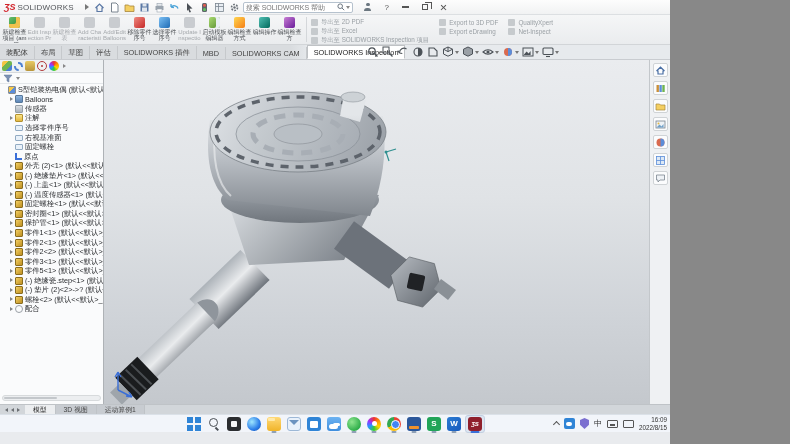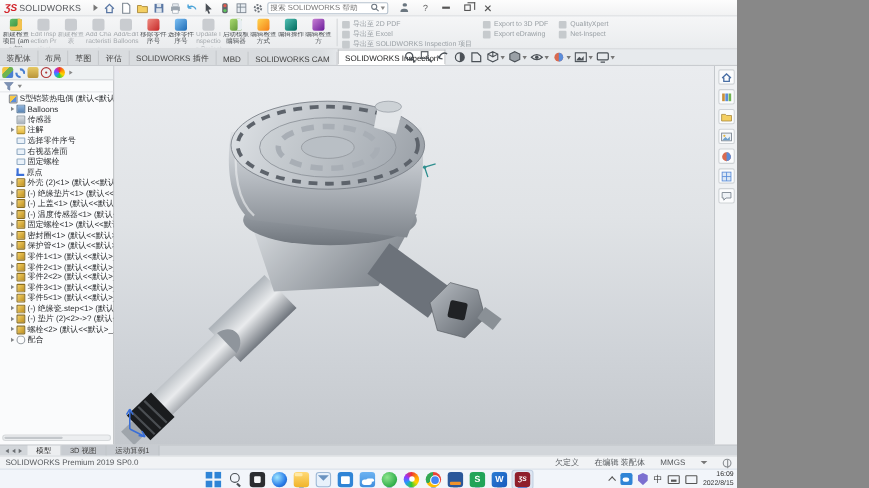--- a/index.html
+++ b/index.html
@@ -730,29 +730,20 @@
     <div class="dnav">
       <i class="pl"></i>
       <i class="pl"></i>
       <i class="pr"></i>
     </div>
     <div class="dtab" data-active="true">模型</div>
     <div class="dtab" data-active="false">3D 视图</div>
     <div class="dtab" data-active="false">运动算例1</div>
   </div>
 
-  <div class="statusbar">
-    <span>SOLIDWORKS Premium 2019 SP0.0</span>
-    <span class="sp"></span>
-    <span>欠定义</span>
-    <span>在编辑 装配体</span>
-    <span>MMGS</span>
-    <span class="sb-caret"></span>
-    <span class="sb-globe"></span>
-  </div>
 
   <div class="taskbar">
     <div class="tb-center">
       <span class="tbtn">
           <span class="tbi i-start">
             <span class="g"></span>
           </span>
         </span>
       <span class="tbtn">
           <span class="tbi i-search">

